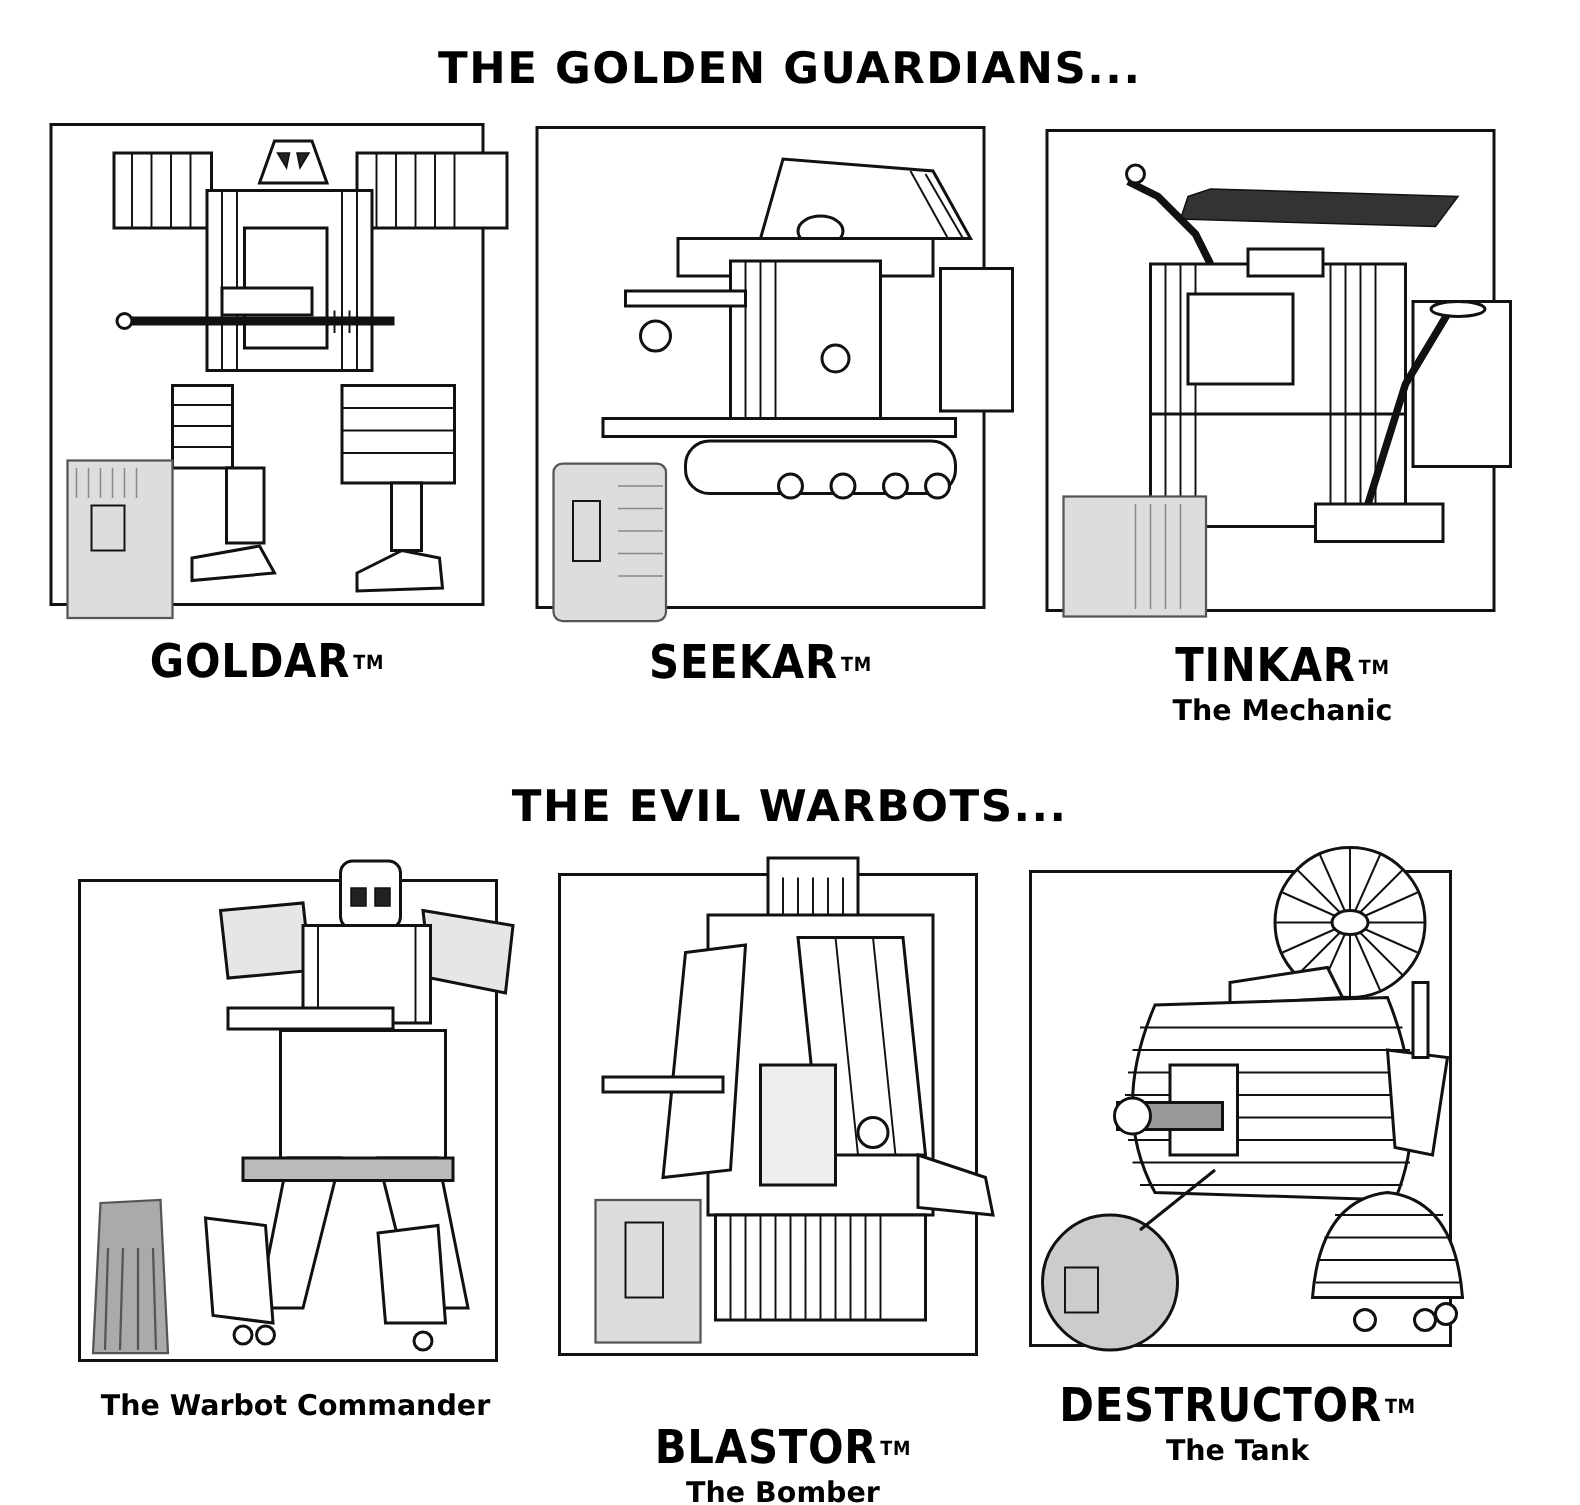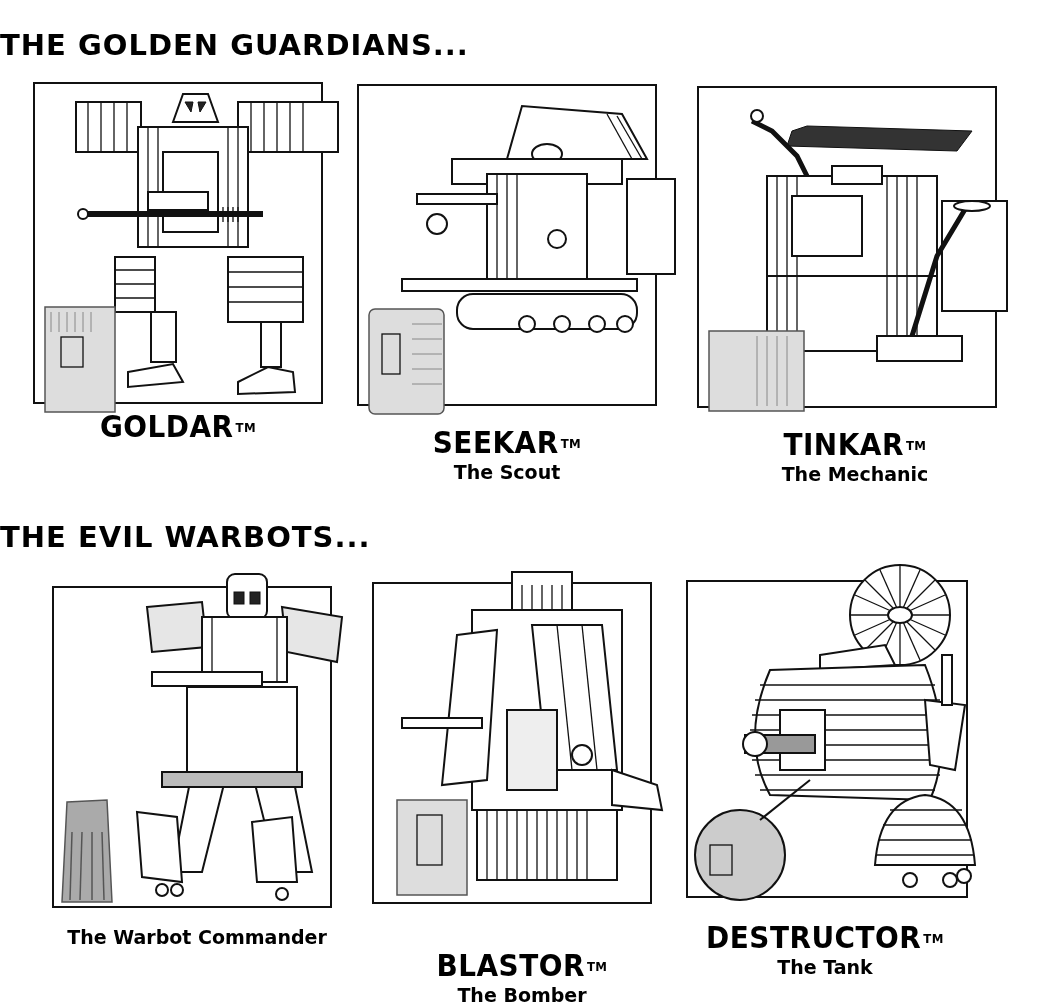--- a/index.html
+++ b/index.html
@@ -1,18 +1,18 @@
 <!DOCTYPE html>
 <html><head>
 <meta charset="utf-8">
 <style>
   html, body { margin:0; padding:0; background:#fff; }
   body { width:1053px; height:1003px; position:relative; overflow:hidden;
          font-family:"DejaVu Sans", sans-serif; color:#000; }
-  .section-title { position:absolute; left:0; width:1053px; 
+  .section-title { position:absolute; left:0; width:1053px; text-align:center;
          font-weight:bold; font-size:29px; letter-spacing:1px; }
   .frame { position:absolute; border:2px solid #111; background:#fff; box-sizing:border-box; }
   .art { position:absolute; }
   .caption { position:absolute; text-align:center; width:320px; }
   .name { font-weight:bold; font-size:31px; letter-spacing:0.5px; line-height:34px;
           font-family:"DejaVu Sans Condensed","DejaVu Sans", sans-serif; }
   .name sup { font-size:13px; vertical-align:top; position:relative; top:2px; margin-left:2px; }
   .role { font-weight:bold; font-size:19px; line-height:26px; }
   svg { overflow:visible; }
   .ln { stroke:#111; stroke-width:2; fill:#fff; }
@@ -79,21 +79,21 @@
   <rect class="lf" x="28" y="255" width="22" height="30"></rect>
   <g style="stroke:#888;stroke-width:1">
       <line x1="18" y1="230" x2="18" y2="250"></line>
       <line x1="26" y1="230" x2="26" y2="250"></line>
       <line x1="34" y1="230" x2="34" y2="250"></line>
       <line x1="42" y1="230" x2="42" y2="250"></line>
       <line x1="50" y1="230" x2="50" y2="250"></line>
       <line x1="58" y1="230" x2="58" y2="250"></line>
     </g>
 </svg>
-<div class="caption" style="left:18px;top:409px;">
+<div class="caption" style="left:18px;top:424px;">
   <div class="name"><span>GOLDAR</span><sup>TM</sup></div>
 </div>
 
 <div class="frame" style="left:357px;top:84px;width:300px;height:322px;"></div>
 <svg class="art" style="left:357px;top:84px;" width="320" height="340">
   <polygon class="ln" points="150,75 165,22 265,30 290,75"></polygon>
   <g class="lf">
       <line x1="250" y1="30" x2="275" y2="75"></line>
       <line x1="260" y1="32" x2="285" y2="75"></line>
     </g>
@@ -120,21 +120,20 @@
   <g style="stroke:#888;stroke-width:1">
       <line x1="55" y1="240" x2="85" y2="240"></line>
       <line x1="55" y1="255" x2="85" y2="255"></line>
       <line x1="55" y1="270" x2="85" y2="270"></line>
       <line x1="55" y1="285" x2="85" y2="285"></line>
       <line x1="55" y1="300" x2="85" y2="300"></line>
     </g>
 </svg>
 <div class="caption" style="left:347px;top:425px;">
   <div class="name"><span>SEEKAR</span><sup>TM</sup></div>
-  <div class="role">The Scout</div>
 </div>
 
 <div class="frame" style="left:697px;top:86px;width:300px;height:322px;"></div>
 <svg class="art" style="left:697px;top:86px;" width="320" height="340">
   <polygon class="dk" points="95,45 110,40 275,45 260,65 90,60" style="fill:#333"></polygon>
   <g class="ln" style="fill:none;stroke-width:5">
       <polyline points="55,35 75,45 100,70 110,90"></polyline>
     </g>
   <circle class="ln" cx="60" cy="30" r="6"></circle>
   <rect class="ln" x="70" y="90" width="170" height="175"></rect>

